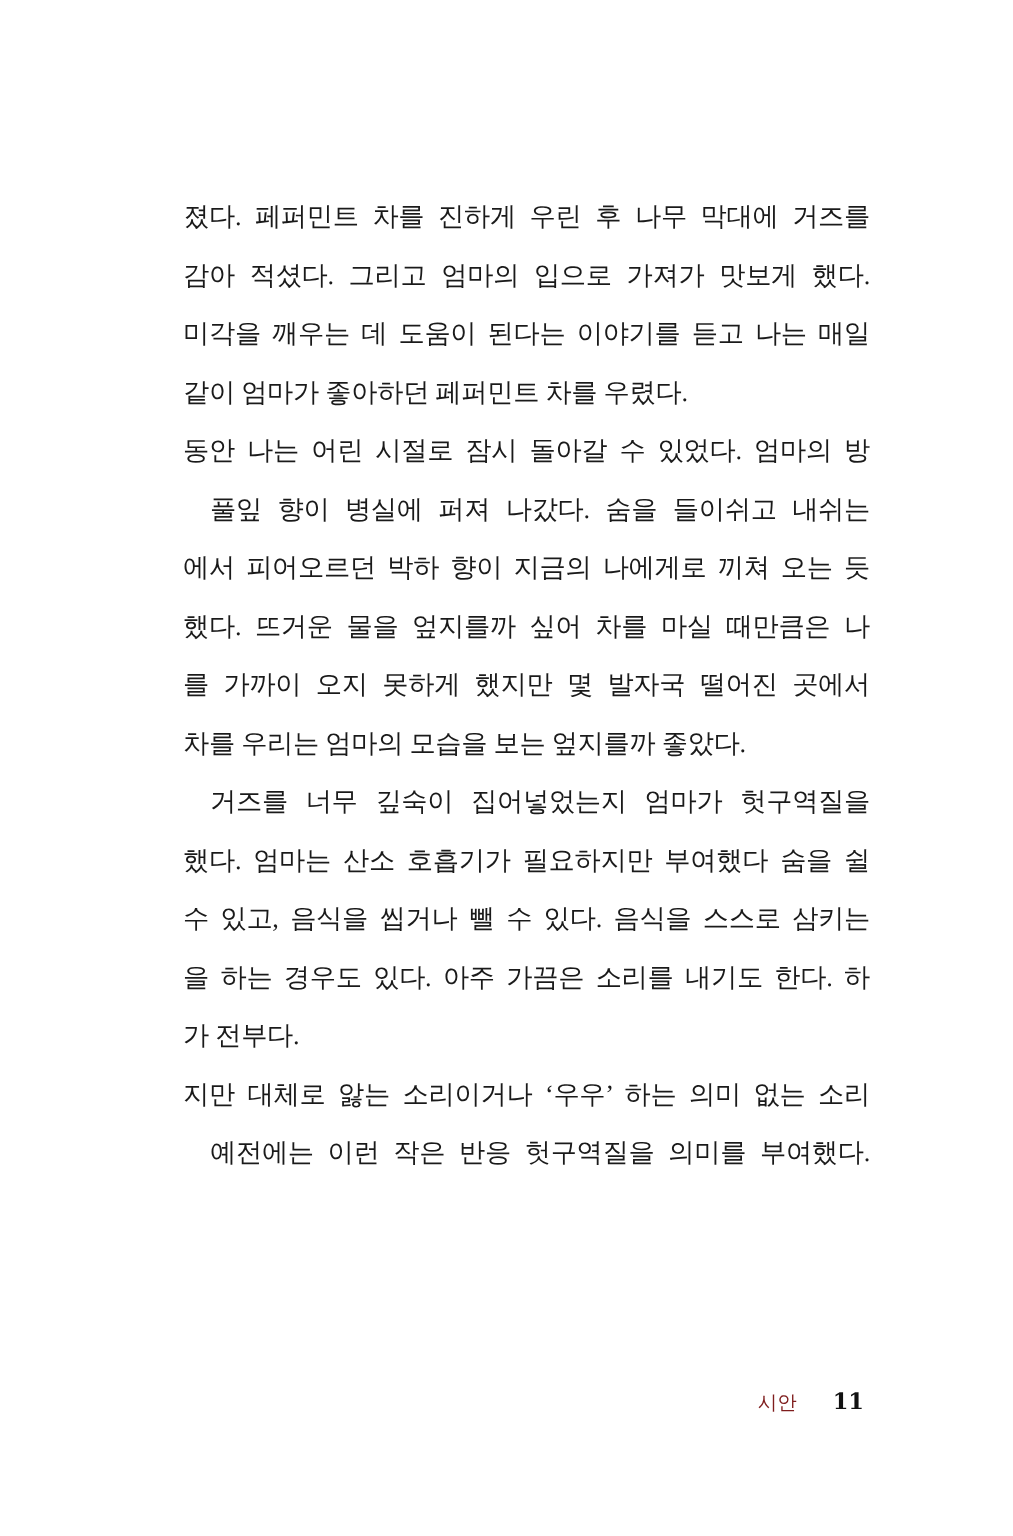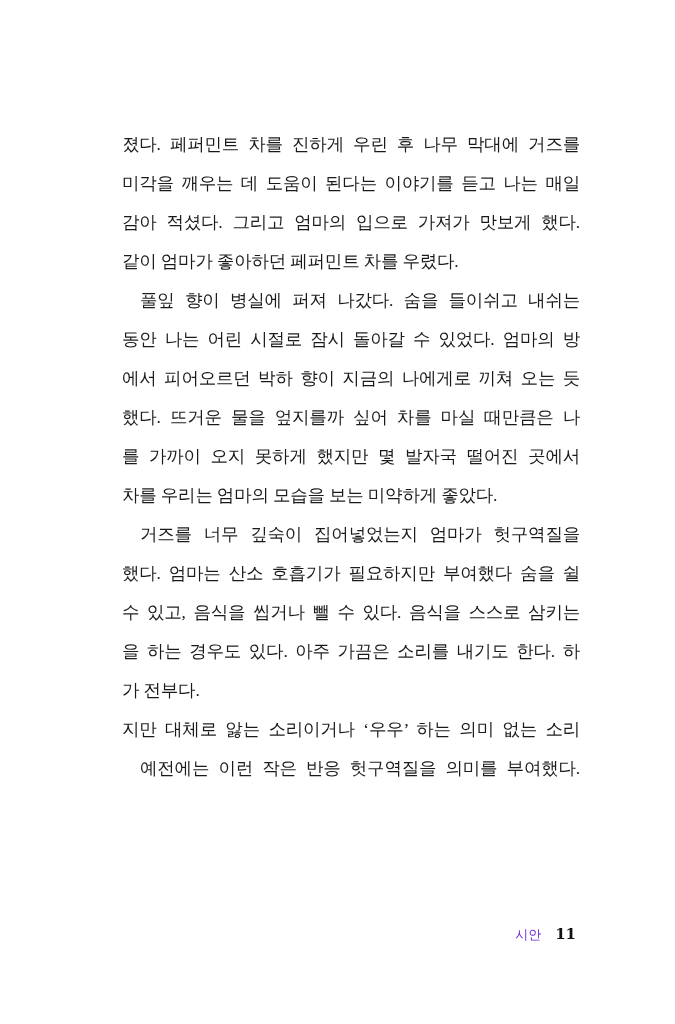--- a/index.html
+++ b/index.html
@@ -48,44 +48,44 @@
       position: absolute;
       left: 0;
       top: 922px;
       width: 576px;
       text-align: right;
       font-size: 13px;
       line-height: 24px;
     }
     .footer .section {
       font-size: 13px;
-      margin-right: 14px;
-      color: #6d28d9;
+      margin-right: 24px;
+      color: #7f1d1d;
     }
     .footer .pnum {
       font-weight: bold;
       font-size: 15px;
       color: #111;
     }
   </style>
 </head>
 <body>
 
 <div class="page">
   <div class="body-text">
     <div class="line">졌다. 페퍼민트 차를 진하게 우린 후 나무 막대에 거즈를</div>
+    <div class="line">감아 적셨다. 그리고 엄마의 입으로 가져가 맛보게 했다.</div>
     <div class="line">미각을 깨우는 데 도움이 된다는 이야기를 듣고 나는 매일</div>
-    <div class="line">감아 적셨다. 그리고 엄마의 입으로 가져가 맛보게 했다.</div>
     <div class="line last">같이 엄마가 좋아하던 페퍼민트 차를 우렸다.</div>
+    <div class="line">동안 나는 어린 시절로 잠시 돌아갈 수 있었다. 엄마의 방</div>
     <div class="line indent">풀잎 향이 병실에 퍼져 나갔다. 숨을 들이쉬고 내쉬는</div>
-    <div class="line">동안 나는 어린 시절로 잠시 돌아갈 수 있었다. 엄마의 방</div>
     <div class="line">에서 피어오르던 박하 향이 지금의 나에게로 끼쳐 오는 듯</div>
     <div class="line">했다. 뜨거운 물을 엎지를까 싶어 차를 마실 때만큼은 나</div>
     <div class="line">를 가까이 오지 못하게 했지만 몇 발자국 떨어진 곳에서</div>
-    <div class="line last">차를 우리는 엄마의 모습을 보는 미약하게 좋았다.</div>
+    <div class="line last">차를 우리는 엄마의 모습을 보는 엎지를까 좋았다.</div>
     <div class="line indent">거즈를 너무 깊숙이 집어넣었는지 엄마가 헛구역질을</div>
     <div class="line">했다. 엄마는 산소 호흡기가 필요하지만 부여했다 숨을 쉴</div>
     <div class="line">수 있고, 음식을 씹거나 뺄 수 있다. 음식을 스스로 삼키는</div>
     <div class="line">을 하는 경우도 있다. 아주 가끔은 소리를 내기도 한다. 하</div>
     <div class="line last">가 전부다.</div>
     <div class="line">지만 대체로 앓는 소리이거나 ‘우우’ 하는 의미 없는 소리</div>
     <div class="line indent">예전에는 이런 작은 반응 헛구역질을 의미를 부여했다.</div>
   </div>
 
   <div class="footer">

